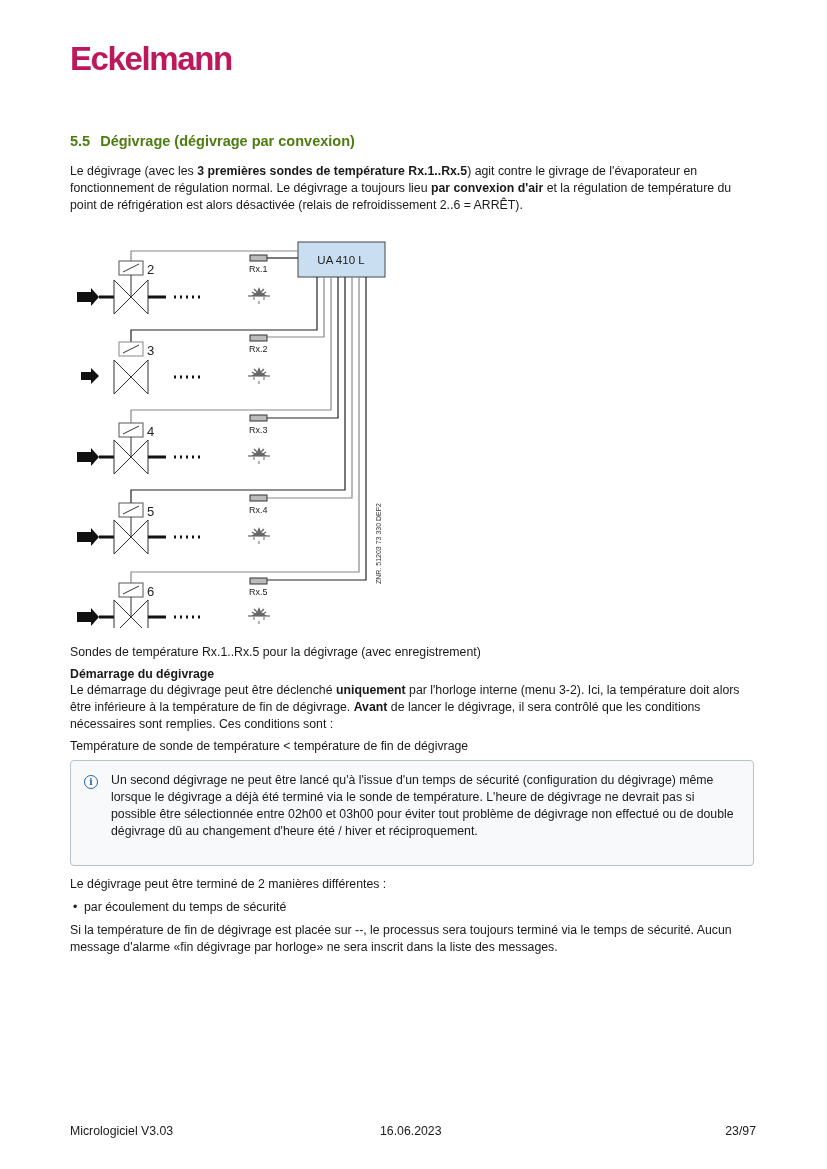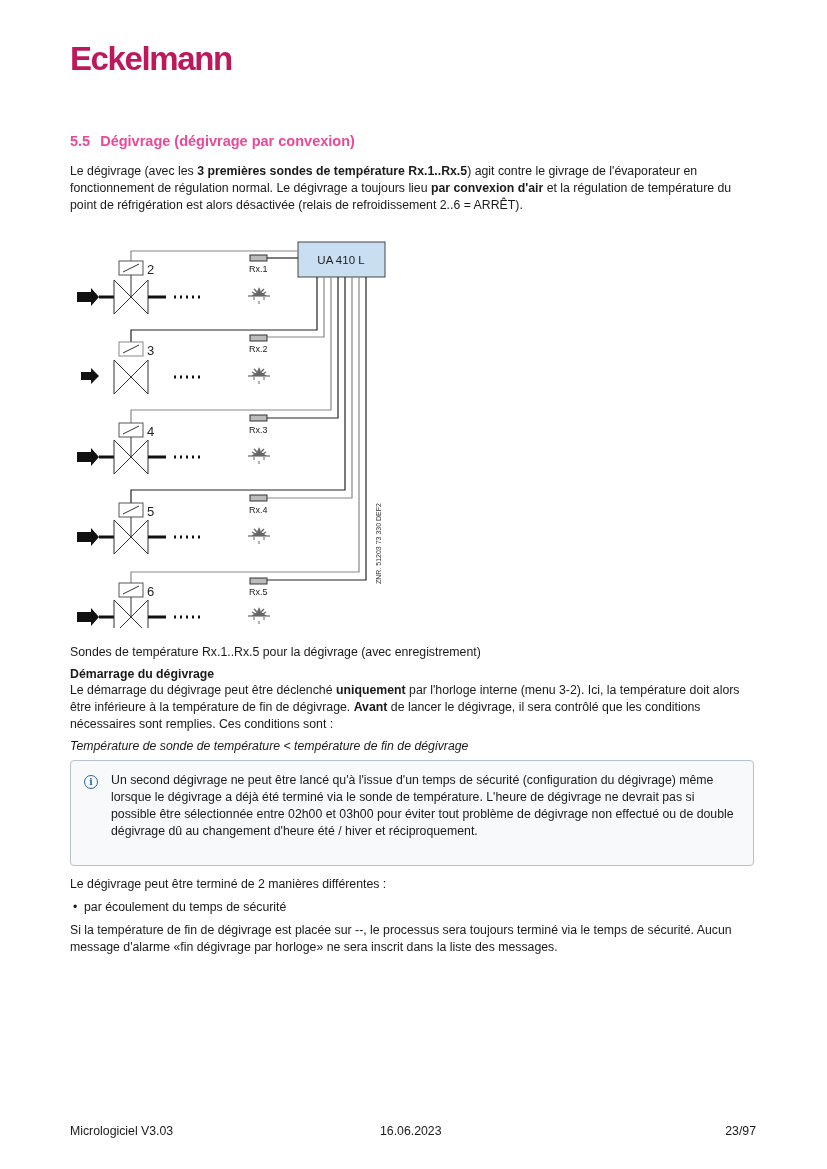--- a/index.html
+++ b/index.html
@@ -9,30 +9,30 @@
     }
     .logo {
       position: absolute; left: 70px; top: 40px;
       font-family: "Liberation Sans", sans-serif;
       font-weight: bold; font-size: 33px; letter-spacing: -1.4px;
       color: #be185d;
     }
     .content { position: absolute; left: 70px; width: 690px; top: 0; }
     .h2 {
       position: absolute; left: 0; top: 133px;
-      font-weight: bold; font-size: 14.5px; color: #ec4899;
+      font-weight: bold; font-size: 14.5px; color: #4d7c0f;
     }
     .h2 .num { margin-right: 6px; }
     .p { font-size: 12.3px; line-height: 17px; margin: 0; }
     .intro { position: absolute; left: 0; top: 163px; width: 690px; }
     .diagram { position: absolute; left: 72px; top: 238px; }
     .caption { position: absolute; left: 0; top: 644px; }
     .h3 { font-weight: bold; font-size: 12.3px; line-height: 16px; margin: 0; }
     .start-section { position: absolute; left: 0; top: 666px; width: 692px; }
-    .condition { position: absolute; left: 0; top: 738px; font-style: italic; }
+    .condition { position: absolute; left: 0; top: 738px; }
     .note {
       position: absolute; left: 70px; top: 760px; width: 684px; height: 106px;
       border: 1px solid #b7c2cc; border-radius: 4px; background: #f7f9fb;
       box-sizing: border-box;
     }
     .note-icon {
       position: absolute; left: 13px; top: 14px; width: 12px; height: 12px;
       border: 1.3px solid #2a64a3; border-radius: 50%;
       color: #2a64a3; font-size: 9px; font-weight: bold; line-height: 12px;
       text-align: center; font-family: "DejaVu Serif", serif;

